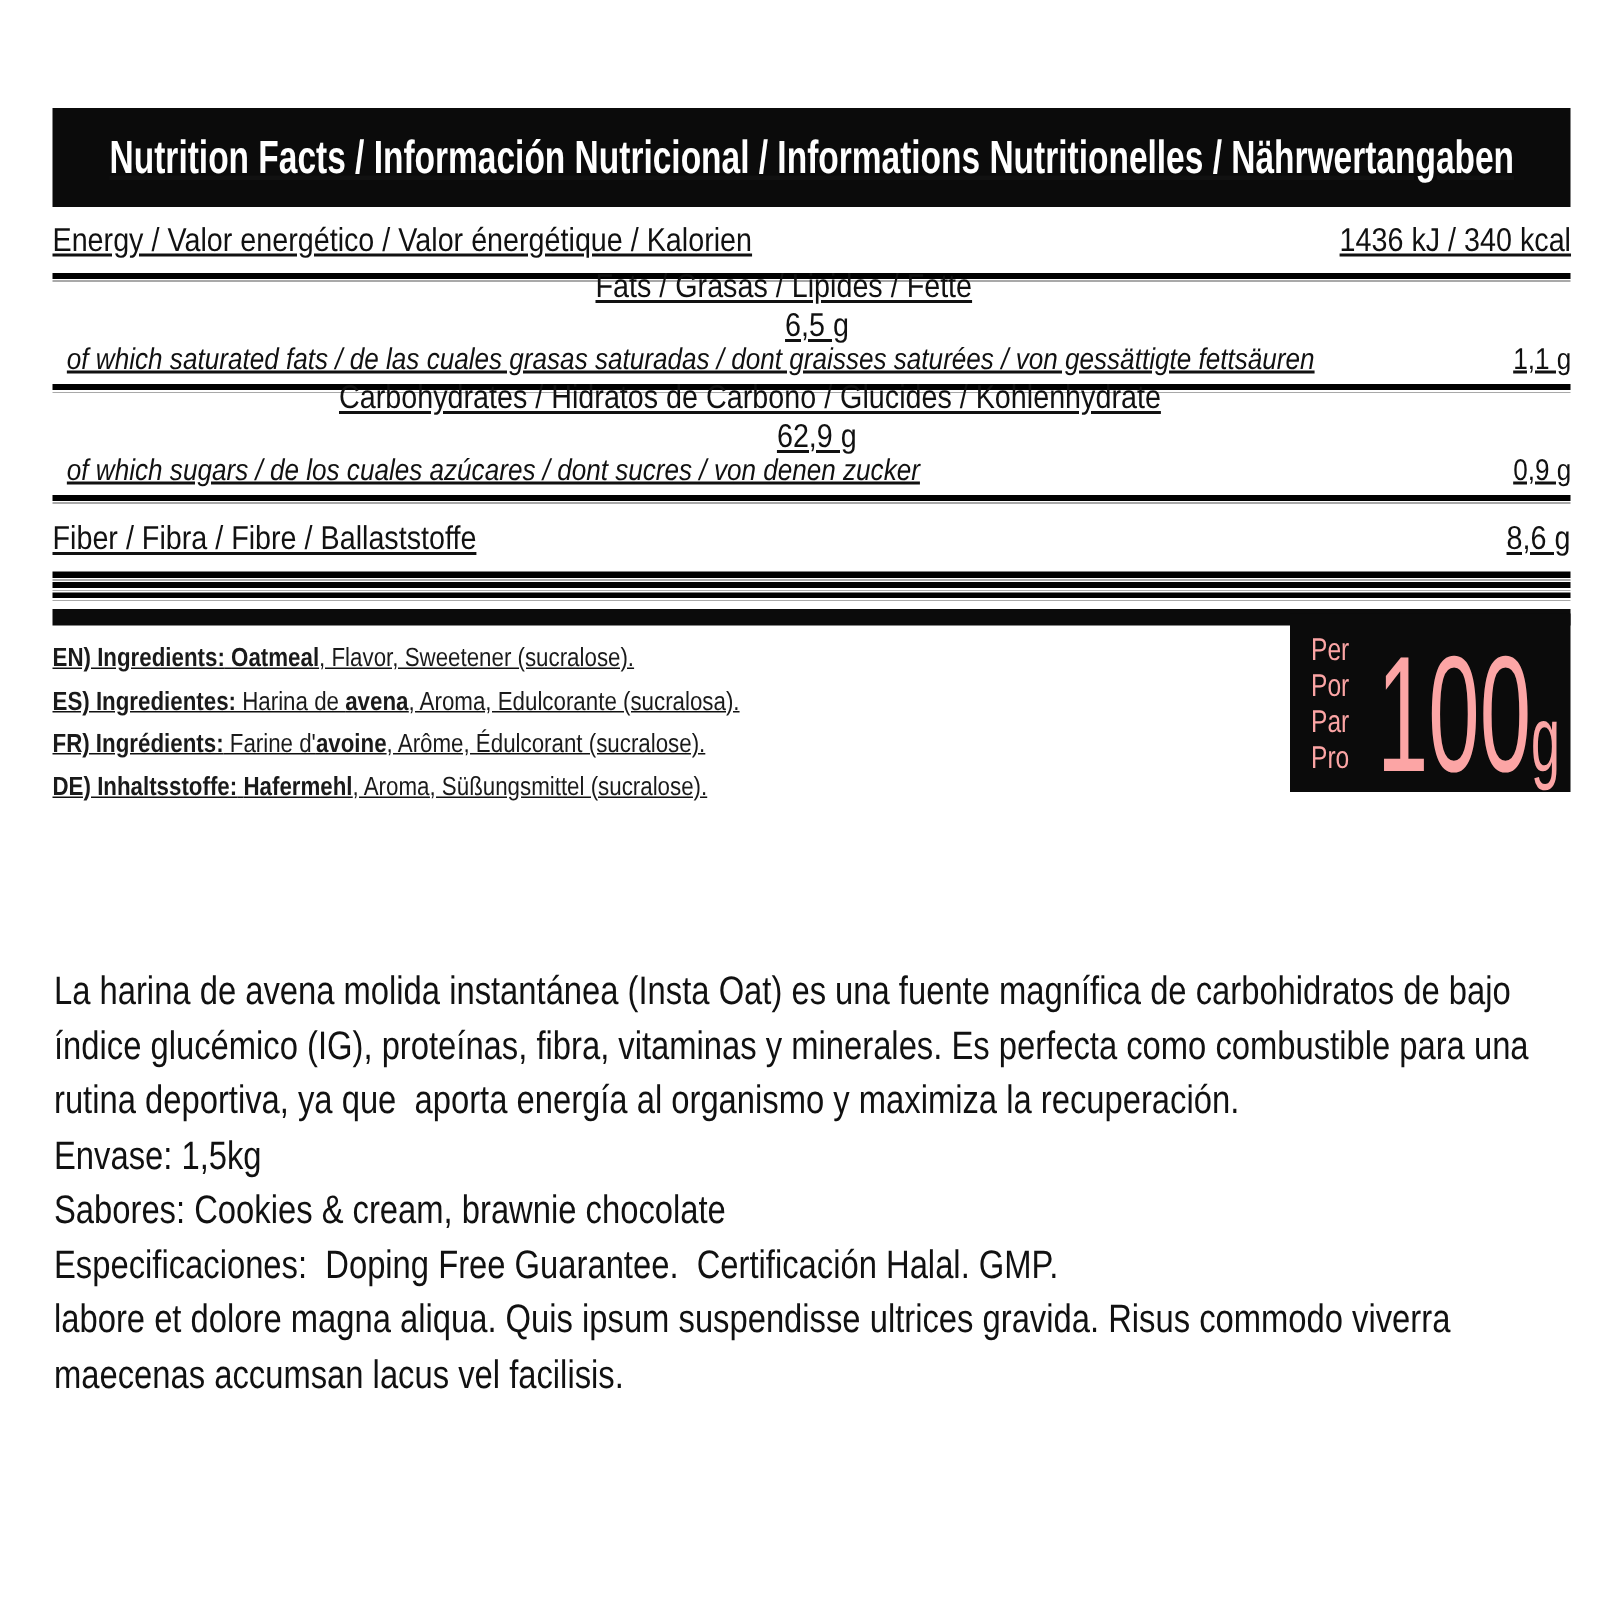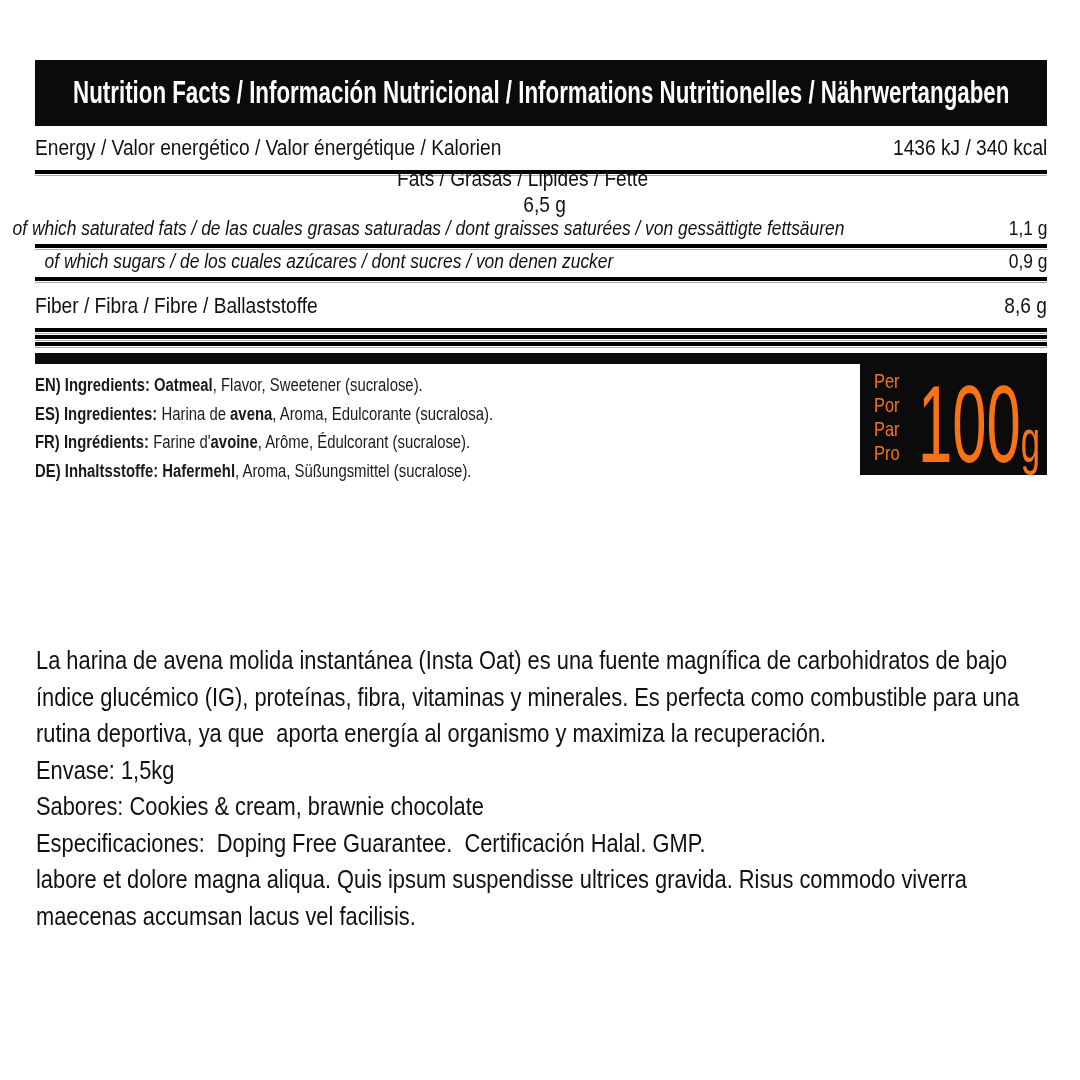--- a/index.html
+++ b/index.html
@@ -6,36 +6,36 @@
     margin: 0; padding: 0;
     width: 1080px; height: 1080px;
     overflow: hidden;
     background: #ffffff;
     font-family: "Liberation Sans", sans-serif;
     color: #111111;
   }
   .page { position: relative; width: 1080px; height: 1080px; background: #ffffff; }
 
   
-  .label-area { position: absolute; left: 35px; top: 60px; width: 1012px; }
+  .label-area { position: absolute; left: 35px; top: 72px; width: 1012px; text-decoration: underline; }
 
   .title-bar {
     height: 66px; background: #0b0b0b;
     display: flex; align-items: center; justify-content: center;
     overflow: hidden;
   }
   .title-text {
     color: #ffffff; font-weight: bold; font-size: 31px;
     white-space: nowrap; transform: scaleX(0.72); transform-origin: center center;
   }
 
   .trow { display: flex; justify-content: flex-end; align-items: center; overflow: visible; }
   .r-solo { height: 44px; }
   .r-main { height: 41px; flex-direction: column; }
-  .r-sub  { height: 31px; margin-top: -5px; gap: 32px; }
+  .r-sub  { height: 31px; margin-top: -5px; }
   .tlabel {
     font-size: 22px; white-space: nowrap;
     transform: scaleX(0.87); transform-origin: left center;
     flex: 1 1 auto;
   }
   .tvalue {
     font-size: 22px; white-space: nowrap;
     transform: scaleX(0.87); transform-origin: right center;
     flex: 0 0 auto;
   }
@@ -52,21 +52,21 @@
   .bottom { display: flex; justify-content: space-between; align-items: flex-start; }
   .ingredients { padding-top: 7px; flex: 1 1 auto; overflow: visible; }
   .ing-line {
     font-size: 17.5px; line-height: 28.5px; white-space: pre; color: #1a1a1a;
     transform: scaleX(0.85); transform-origin: left center;
   }
   .b { font-weight: bold; }
 
   .per-box {
     flex: 0 0 auto; width: 187px; height: 119px; background: #0b0b0b;
-    margin-top: -8px; position: relative; overflow: hidden; color: #f97316;
+    margin-top: -8px; position: relative; overflow: hidden; color: #fca5a5;
   }
   .per-words {
     position: absolute; left: 14px; top: 13px;
     display: flex; flex-direction: column;
     font-size: 21px; line-height: 24px;
     transform: scaleX(0.78); transform-origin: left top;
     white-space: nowrap;
   }
   .amount-wrap {
     position: absolute; right: 7px; bottom: 3px;
@@ -106,20 +106,24 @@
       <div class="trow r-main">
         <span class="tlabel">Fats / Grasas / Lipides / Fette</span>
         <span class="tvalue">6,5 g</span>
       </div>
       <div class="trow r-sub">
         <span class="tlabel">of which saturated fats / de las cuales grasas saturadas / dont graisses saturées / von gessättigte fettsäuren</span>
         <span class="tvalue">1,1 g</span>
       </div>
       <div class="divider"></div>
 
+      <div class="trow r-main">
+        <span class="tlabel">Carbohydrates / Hidratos de Carbono / Glucides / Kohlenhydrate</span>
+        <span class="tvalue">62,9 g</span>
+      </div>
       <div class="trow r-sub">
         <span class="tlabel">of which sugars / de los cuales azúcares / dont sucres / von denen zucker</span>
         <span class="tvalue">0,9 g</span>
       </div>
       <div class="divider"></div>
 
       <div class="trow r-solo">
         <span class="tlabel">Fiber / Fibra / Fibre / Ballaststoffe</span>
         <span class="tvalue">8,6 g</span>
       </div>

